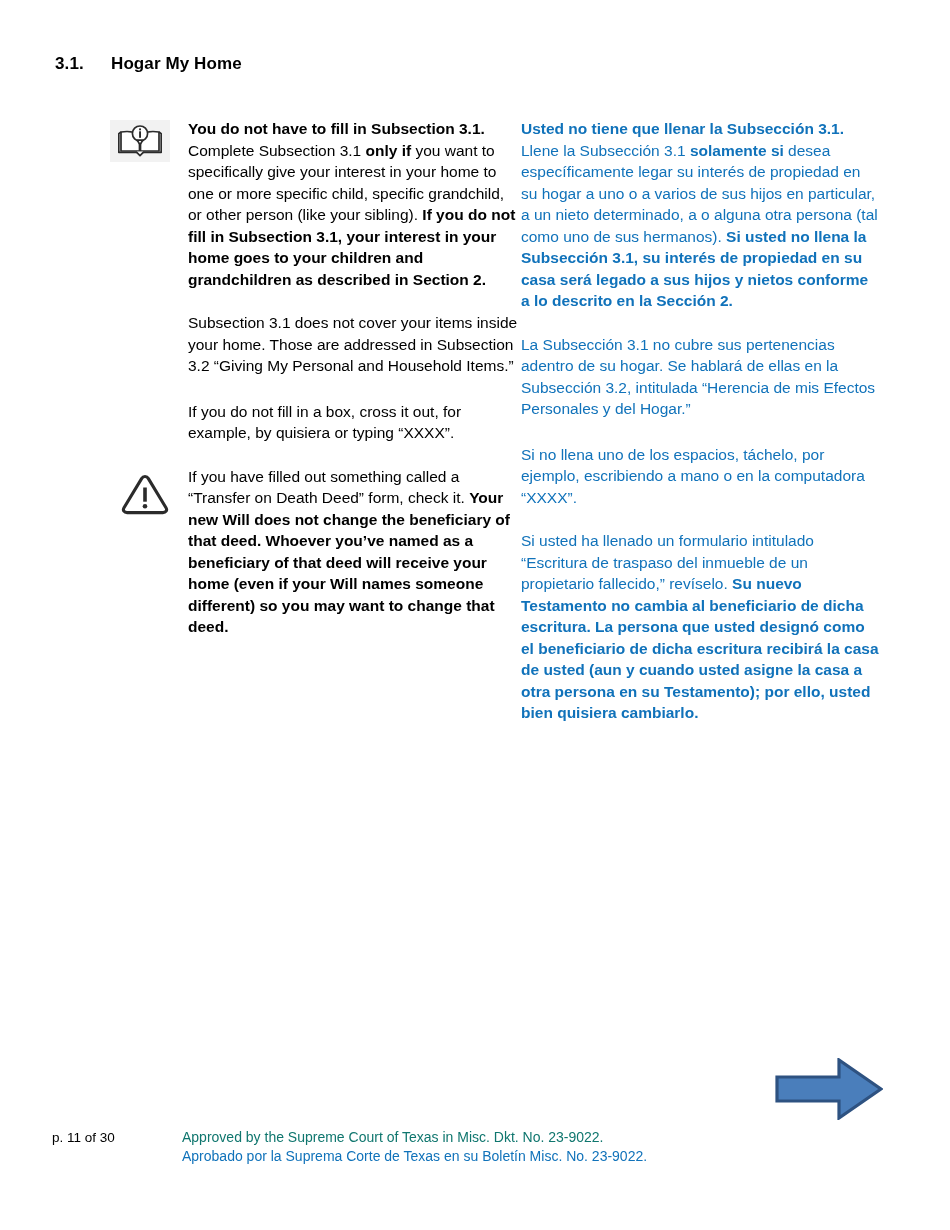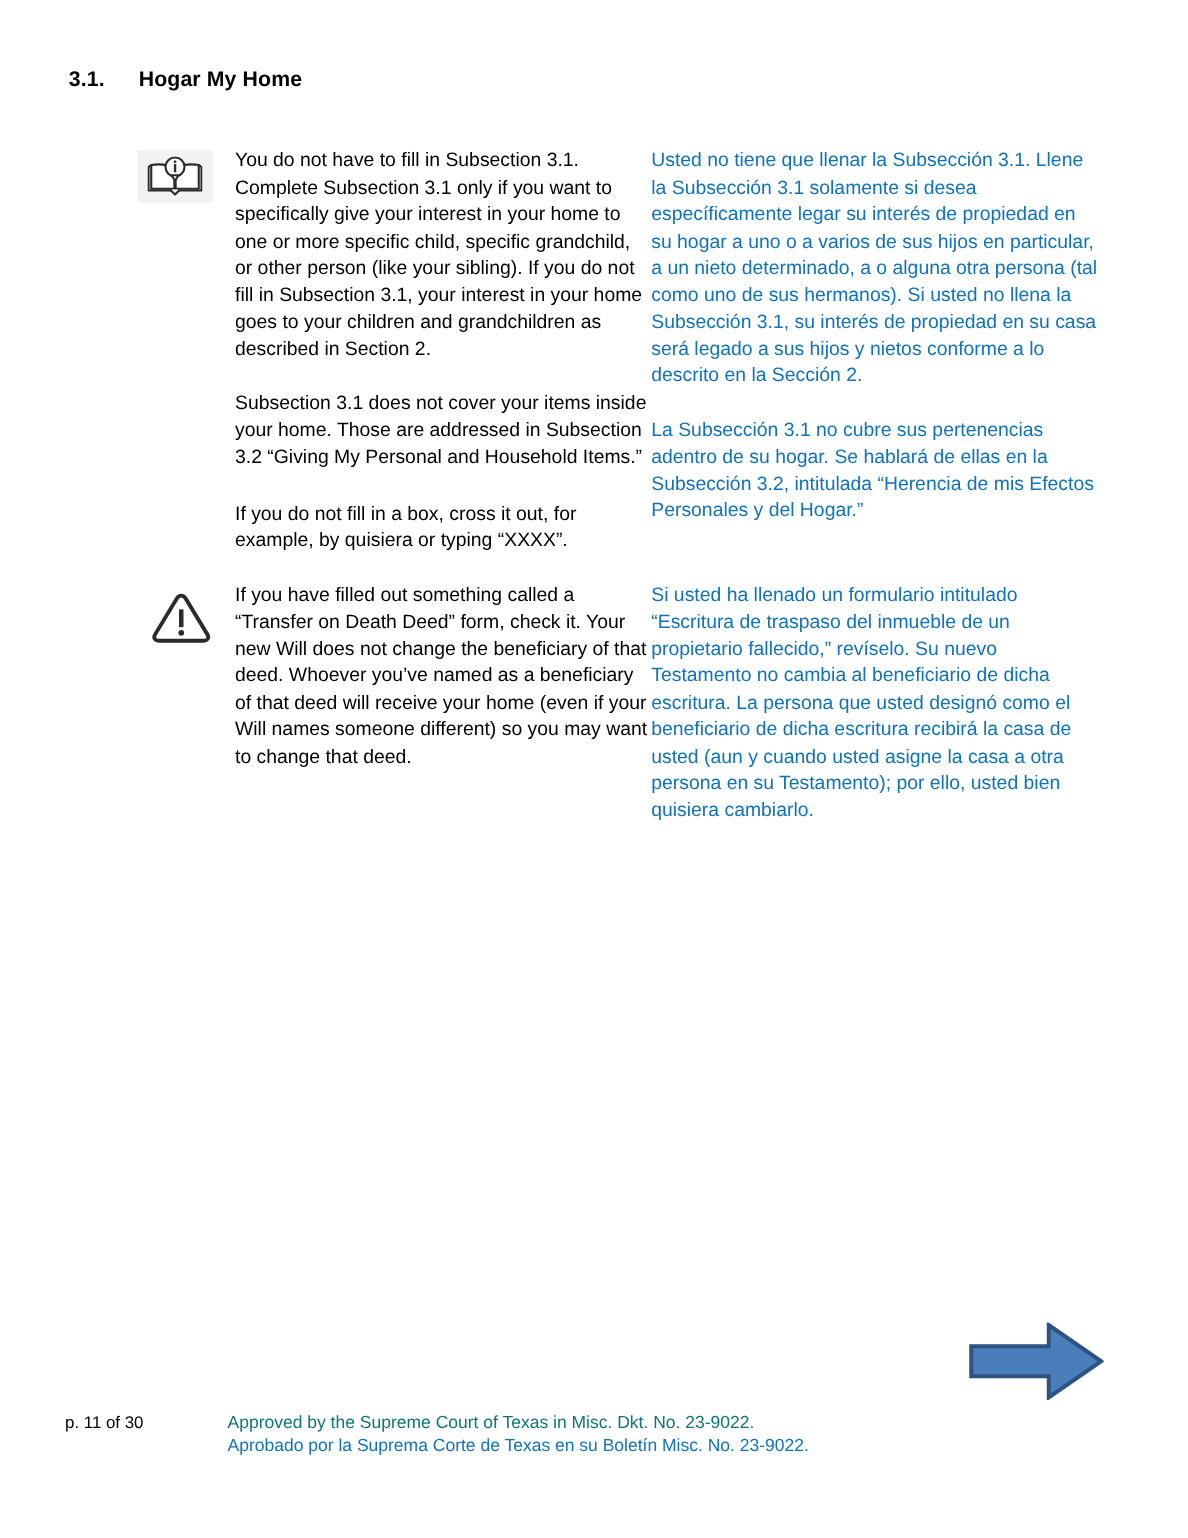--- a/index.html
+++ b/index.html
@@ -80,21 +80,21 @@
   .para {
     font-size: 15.5px;
     line-height: 21.5px;
     color: #000;
     margin: 0;
   }
   .para.es {
     color: #1072BA;
   }
   .para b, .para strong {
-    font-weight: normal;
+    font-weight: bold;
   }
 
   
   .en-row {
     position: relative;
     padding-left: 78px;
   }
   .en-text-only {
     padding-left: 78px;
   }
@@ -231,20 +231,21 @@
     <div class="col col-es">
 
       <p class="para es"><b>Usted no tiene que llenar la Subsección 3.1.</b><span> Llene la Subsección 3.1 </span><b>solamente si</b><span> desea específicamente legar su interés de propiedad en su hogar a uno o a varios de sus hijos en particular, a un nieto determinado, a o alguna otra persona (tal como uno de sus hermanos). </span><b>Si usted no llena la Subsección 3.1, su interés de propiedad en su casa será legado a sus hijos y nietos conforme a lo descrito en la Sección 2.</b></p>
 
       <div class="sp-1"></div>
 
       <p class="para es">La Subsección 3.1 no cubre sus pertenencias adentro de su hogar. Se hablará de ellas en la Subsección 3.2, intitulada “Herencia de mis Efectos Personales y del Hogar.”</p>
 
       <div class="sp-2"></div>
 
+      <p class="para es">Si no llena uno de los espacios, táchelo, por ejemplo, escribiendo a mano o en la computadora “XXXX”.</p>
 
       <div class="sp-3"></div>
 
       <p class="para es"><span>Si usted ha llenado un formulario intitulado “Escritura de traspaso del inmueble de un propietario fallecido,” revíselo. </span><b>Su nuevo Testamento no cambia al beneficiario de dicha escritura. La persona que usted designó como el beneficiario de dicha escritura recibirá la casa de usted (aun y cuando usted asigne la casa a otra persona en su Testamento); por ello, usted bien quisiera cambiarlo.</b></p>
 
     </div>
 
   </div>
 
   <div class="next-arrow">

